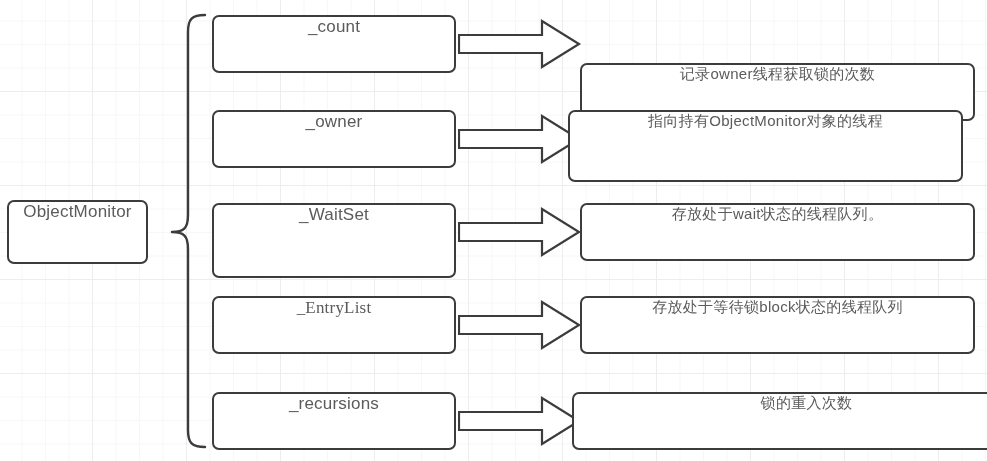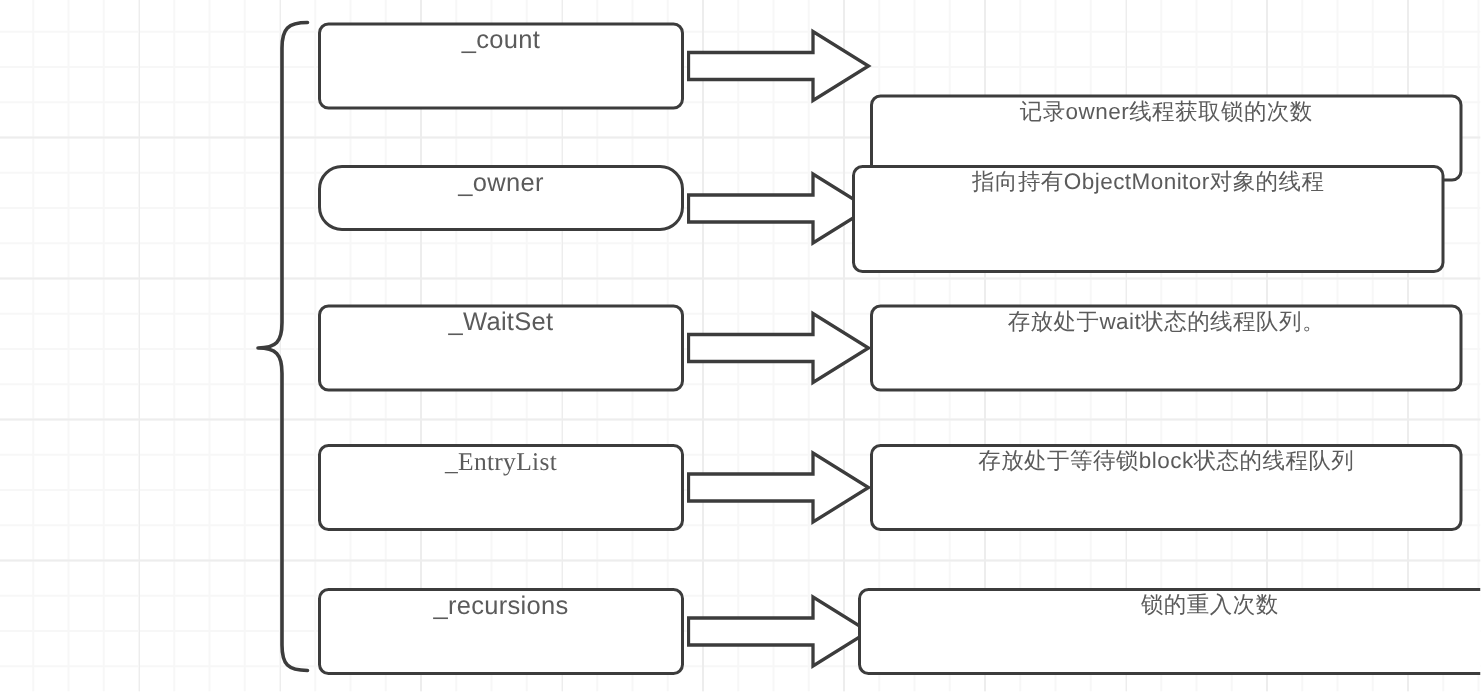--- a/index.html
+++ b/index.html
@@ -69,52 +69,55 @@
     pointer-events: none;
   }
 
   .arrow svg, .brace svg { display: block; }
 </style>
 </head>
 <body>
 
 <div id="canvas">
 
+  <div class="node node-root" style="left:7px; top:200px; width:141px; height:64px;">
+    <span>ObjectMonitor</span>
+  </div>
 
   <div class="brace" style="left:148px; top:10px; width:62px; height:442px;">
     <svg width="62" height="442" viewBox="0 0 62 442" fill="none" xmlns="http://www.w3.org/2000/svg">
       <path d="M57 5 C 44 5, 40 9, 40 22 L 40 205 C 40 218, 36 222, 24 222 C 36 222, 40 226, 40 239 L 40 420 C 40 433, 44 437, 57 437" stroke="#3c3c3c" stroke-width="2.4" fill="none" stroke-linecap="round" stroke-linejoin="round"></path>
     </svg>
   </div>
 
   <div class="node node-field" style="left:212px; top:15px; width:244px; height:58px;">
     <span>_count</span>
   </div>
   <div class="arrow" style="left:458px; top:18px; width:124px; height:52px;">
     <svg width="124" height="52" viewBox="0 0 124 52" fill="none" xmlns="http://www.w3.org/2000/svg">
       <path d="M1 17 L 84 17 L 84 3 L 121 26 L 84 49 L 84 35 L 1 35 Z" fill="#ffffff" stroke="#3c3c3c" stroke-width="2.2" stroke-linejoin="miter"></path>
     </svg>
   </div>
   <div class="node node-desc" style="left:580px; top:15px; width:395px; height:58px;margin-top:48px;">
     <span>记录owner线程获取锁的次数</span>
   </div>
 
-  <div class="node node-field" style="left:212px; top:110px; width:244px; height:44px;border-radius:16px;">
+  <div class="node node-field" style="left:212px; top:110px; width:244px; height:58px;">
     <span>_owner</span>
   </div>
   <div class="arrow" style="left:458px; top:113px; width:124px; height:52px;">
     <svg width="124" height="52" viewBox="0 0 124 52" fill="none" xmlns="http://www.w3.org/2000/svg">
       <path d="M1 17 L 84 17 L 84 3 L 121 26 L 84 49 L 84 35 L 1 35 Z" fill="#ffffff" stroke="#3c3c3c" stroke-width="2.2" stroke-linejoin="miter"></path>
     </svg>
   </div>
   <div class="node node-desc" style="left:568px; top:110px; width:395px; height:72px;">
     <span>指向持有ObjectMonitor对象的线程</span>
   </div>
 
-  <div class="node node-field" style="left:212px; top:203px; width:244px; height:58px;">
+  <div class="node node-field" style="left:212px; top:203px; width:244px; height:75px;">
     <span>_WaitSet</span>
   </div>
   <div class="arrow" style="left:458px; top:206px; width:124px; height:52px;">
     <svg width="124" height="52" viewBox="0 0 124 52" fill="none" xmlns="http://www.w3.org/2000/svg">
       <path d="M1 17 L 84 17 L 84 3 L 121 26 L 84 49 L 84 35 L 1 35 Z" fill="#ffffff" stroke="#3c3c3c" stroke-width="2.2" stroke-linejoin="miter"></path>
     </svg>
   </div>
   <div class="node node-desc" style="left:580px; top:203px; width:395px; height:58px;">
     <span>存放处于wait状态的线程队列。</span>
   </div>

